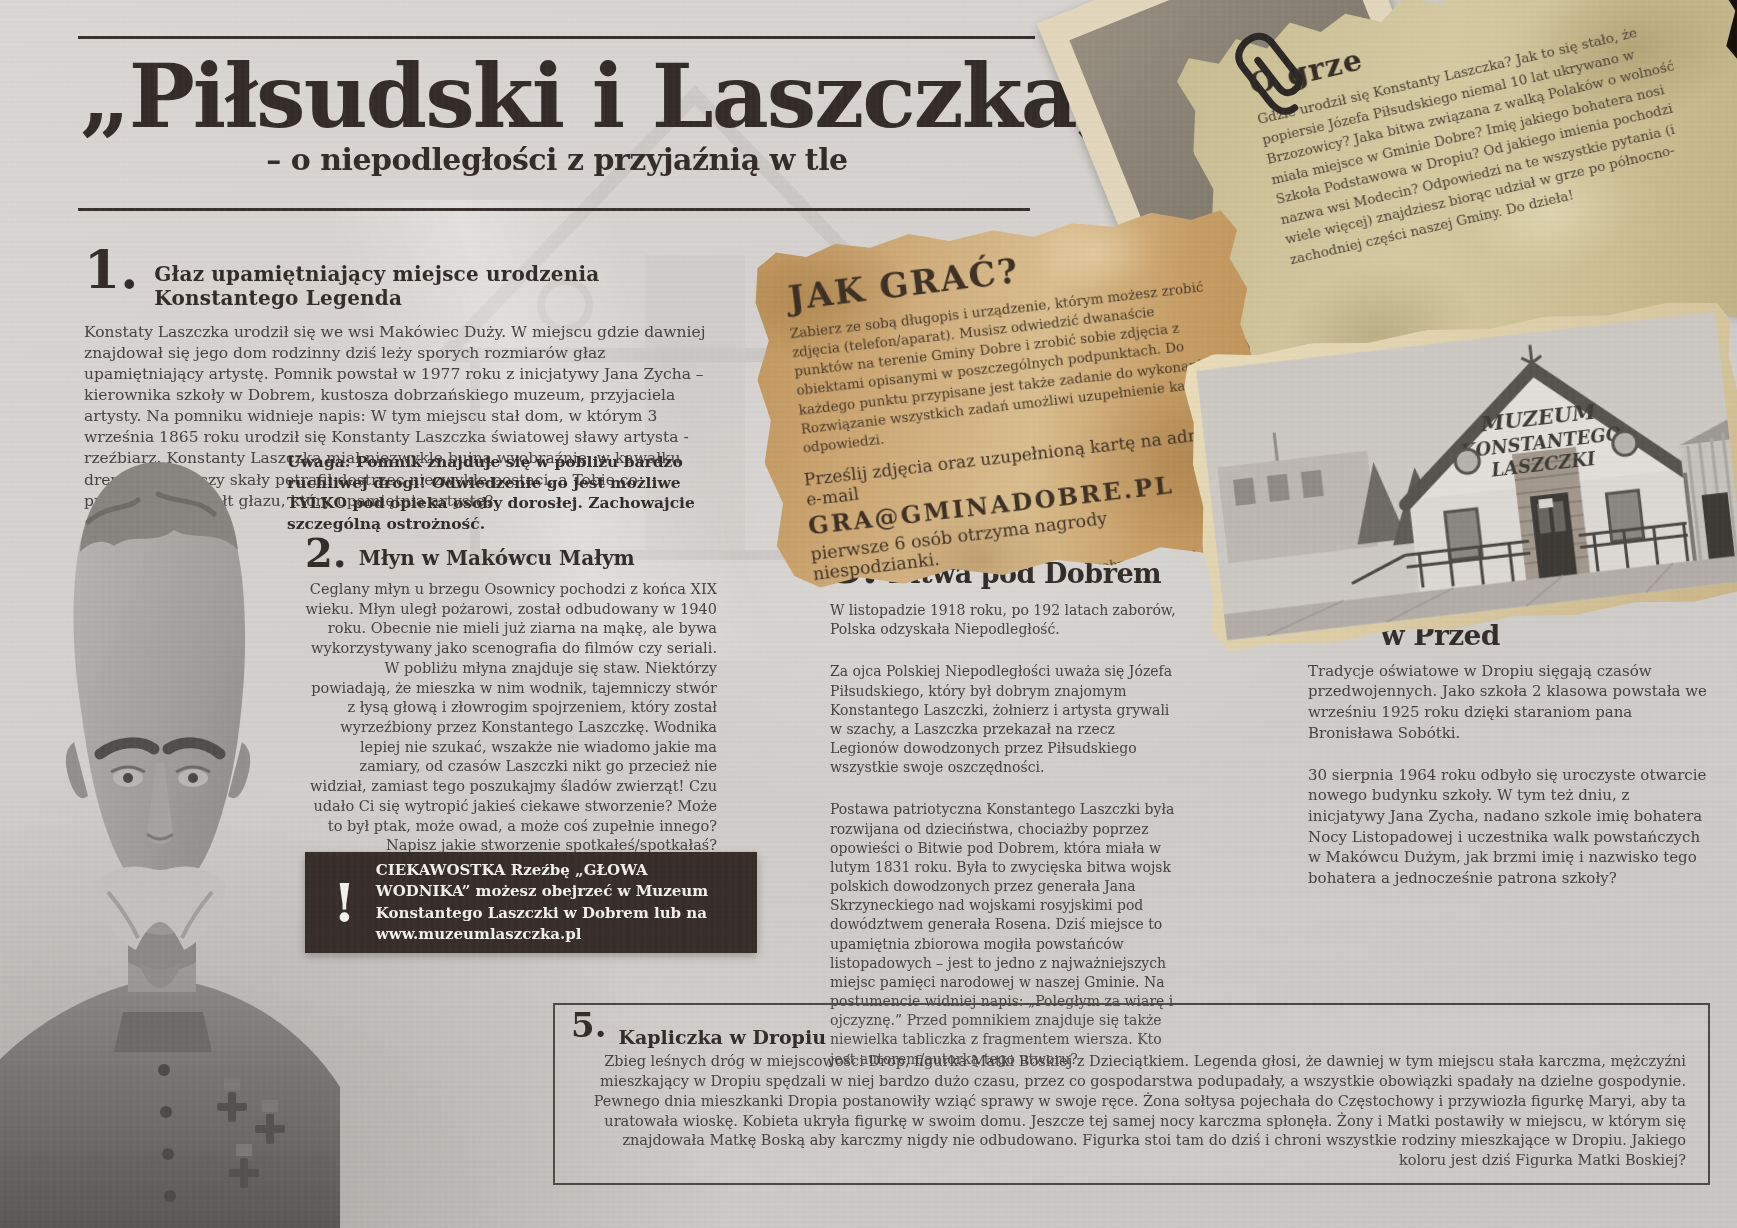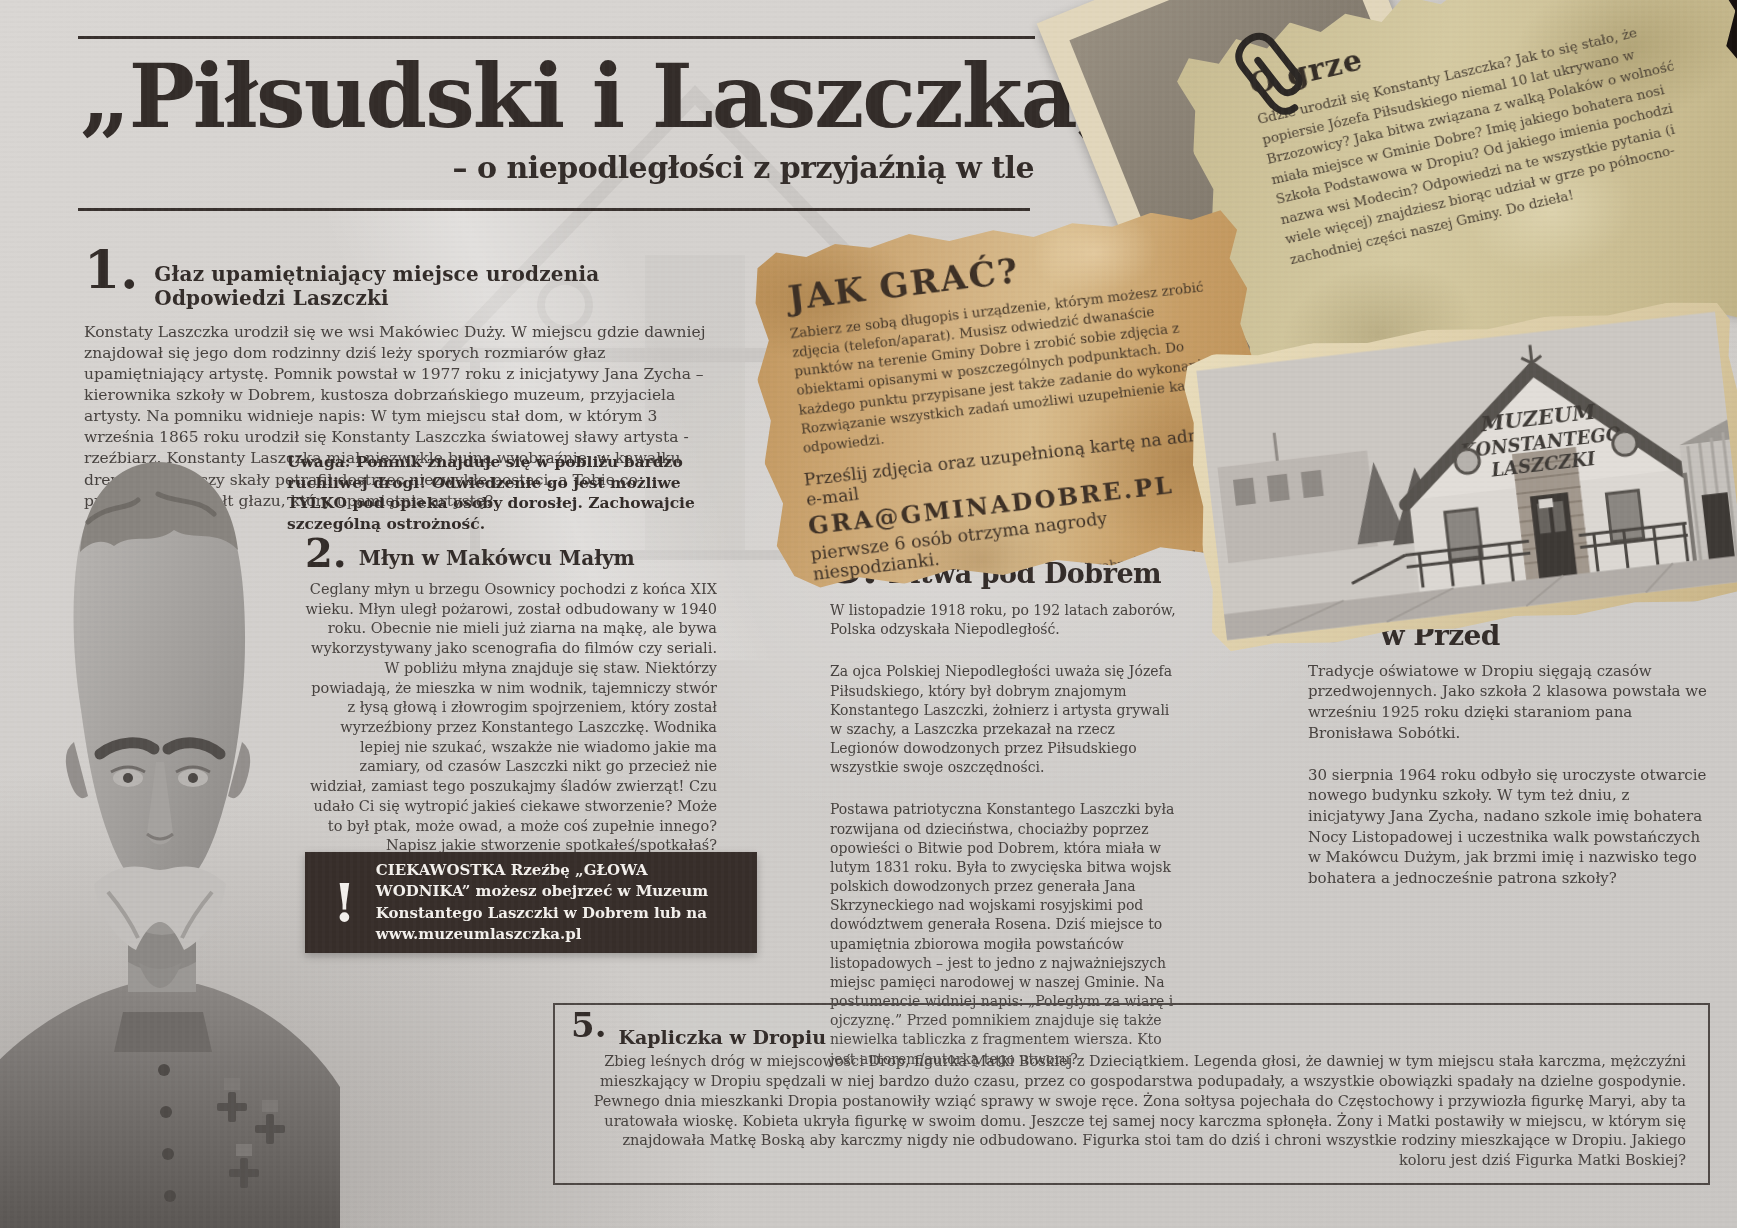--- a/index.html
+++ b/index.html
@@ -16,21 +16,21 @@
     background-image:repeating-linear-gradient(0deg, rgba(0,0,0,.02) 0 2px, transparent 2px 5px),
                      repeating-linear-gradient(90deg, rgba(255,255,255,.025) 0 3px, transparent 3px 7px);
     mix-blend-mode:normal;opacity:.7;}
   .streak{left:40px;top:200px;width:1000px;height:460px;pointer-events:none;
     background:linear-gradient(70deg, transparent 38%, rgba(255,255,255,.30) 50%, transparent 63%);}
   .rule{background:#38312e;height:3px;}
   
   .title-wrap{left:80px;top:50px;width:958px;text-align:center;color:#332c29;}
   .title-main{font-size:88px;font-weight:bold;letter-spacing:-2px;line-height:1.05;white-space:nowrap;}
   .q{font-weight:bold;}
-  .subtitle{display:block;text-align:right;font-size:30px;font-weight:bold;margin-top:8px;padding-right:4px;letter-spacing:-.5px;}
+  .subtitle{display:block;text-align:center;font-size:30px;font-weight:bold;margin-top:0;padding-right:4px;letter-spacing:-.5px;}
   
   .sec-head{display:flex;align-items:flex-start;}
   .num{font-weight:bold;color:#332c29;line-height:.85;}
   .sec-title{font-weight:bold;color:#332c29;}
   .body-text{color:#46413e;}
   p{margin:0;}
   .gap{height:11px;}
   
   .s1{left:84px;top:248px;width:628px;}
   .s1 .num{font-size:52px;margin-right:16px;}
@@ -132,21 +132,21 @@
   <div class="abs rule" style="left:78px;top:36px;width:957px;"></div>
   <div class="abs title-wrap">
     <div class="title-main"><span class="q">„</span><span>Piłsudski i Laszczka</span><span class="q">„</span></div>
     <span class="subtitle">– o niepodległości z przyjaźnią w tle</span>
   </div>
   <div class="abs rule" style="left:78px;top:208px;width:952px;"></div>
 
   <div class="abs s1">
     <div class="sec-head">
       <span class="num">1.</span>
-      <span class="sec-title">Głaz upamiętniający miejsce urodzenia Odpowiedzi Laszczki</span>
+      <span class="sec-title">Głaz upamiętniający miejsce urodzenia Konstantego Legenda</span>
     </div>
     <p class="body-text">Konstaty Laszczka urodził się we wsi Makówiec Duży. W miejscu gdzie dawniej znajdował się jego dom rodzinny dziś leży sporych rozmiarów głaz upamiętniający artystę. Pomnik powstał w 1977 roku z inicjatywy Jana Zycha – kierownika szkoły w Dobrem, kustosza dobrzańskiego muzeum, przyjaciela artysty. Na pomniku widnieje napis: W tym miejscu stał dom, w którym 3 września 1865 roku urodził się Konstanty Laszczka światowej sławy artysta - rzeźbiarz. Konstanty Laszczka miał niezwykle bujną wyobraźnię, w kawałku drewna, gliny, czy skały potrafił dostrzec niezwykłe postaci, a Tobie co przypomina kształt głazu, który upamiętnia artystę?</p>
   </div>
   <div class="abs note">Uwaga: Pomnik znajduje się w pobliżu bardzo ruchliwej drogi! Odwiedzenie go jest możliwe TYLKO pod opieka osoby dorosłej. Zachowajcie szczególną ostrożność.</div>
 
   <svg class="abs statue" viewBox="0 0 352 776">
     <defs>
       <linearGradient id="stone" x1="0" y1="0" x2="1" y2="1">
         <stop offset="0" stop-color="#bab7b4"></stop>
           <stop offset=".6" stop-color="#a09d9a"></stop>

